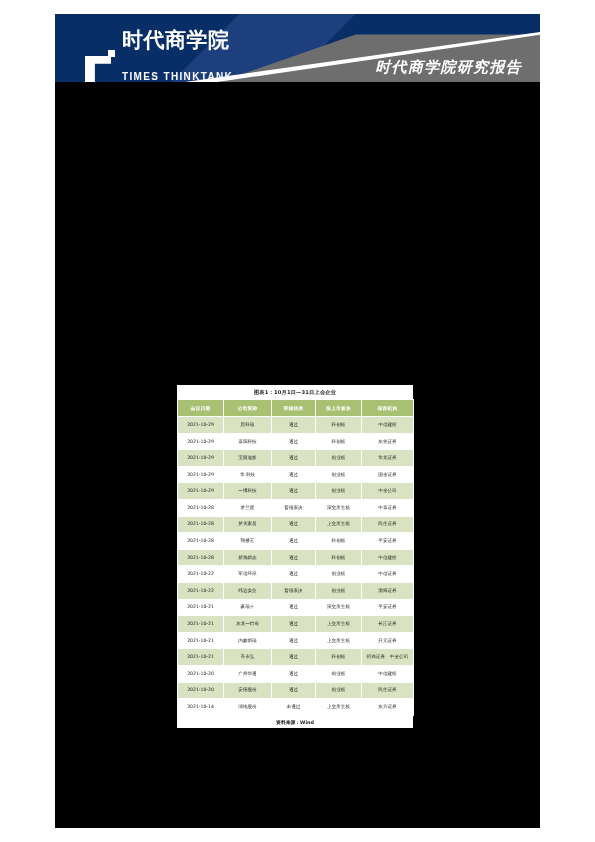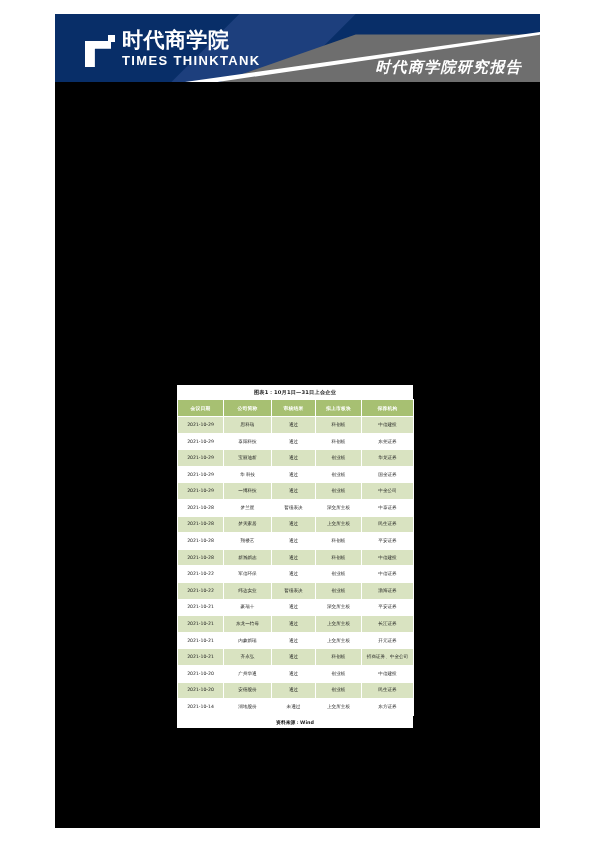--- a/index.html
+++ b/index.html
@@ -72,24 +72,24 @@
   #logo-text { line-height: 1; }
   #logo-cn {
     color: #ffffff;
     font-size: 21px;
     font-weight: bold;
     letter-spacing: 0.5px;
     font-family: "DejaVu Sans", "Liberation Sans", sans-serif;
   }
   #logo-en {
     color: #ffffff;
-    font-size: 13px;
+    font-size: 10px;
     font-weight: bold;
     letter-spacing: 1.35px;
-    margin-top: 3px;
+    margin-top: 21px;
   }
   #banner-title {
     position: absolute;
     right: 18px; top: 44px;
     color: #ffffff;
     font-size: 15px;
     font-weight: bold;
     font-style: italic;
     letter-spacing: 1.3px;
     font-family: "DejaVu Serif", "Liberation Serif", serif;

